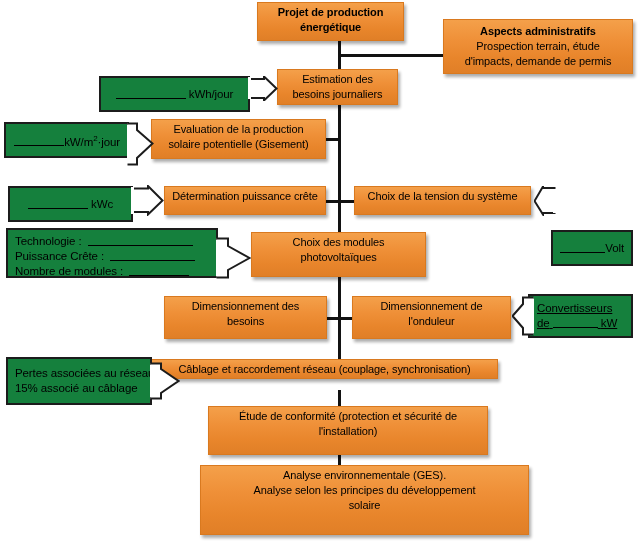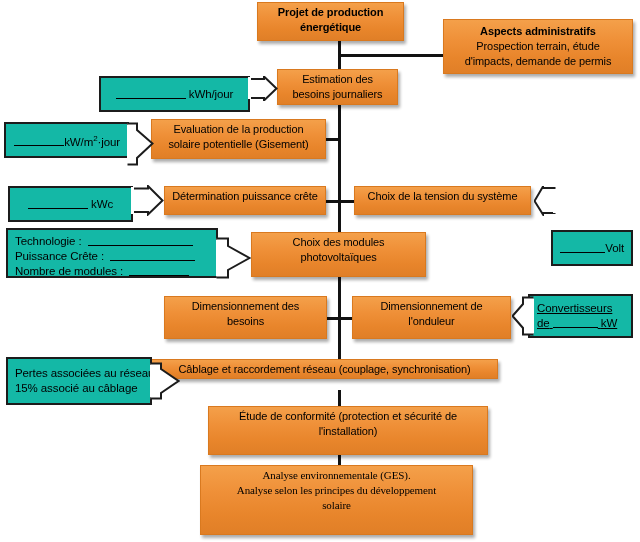--- a/index.html
+++ b/index.html
@@ -32,21 +32,21 @@
     padding:2px 6px;
     letter-spacing:-0.1px;
   }
   .pbox.bold{font-weight:bold;}
   .pbox span{display:block;width:100%;}
 
   
   .note{
     position:absolute;
     box-sizing:border-box;
-    background:#14b8a6;
+    background:#15803d;
     border:2px solid #1c1c1c;
     color:#000;
     font-size:11.5px;
     line-height:15px;
     display:flex;align-items:center;
     padding:16px 7px;
     letter-spacing:-0.1px;
   }
   .note.ctr{justify-content:center;text-align:center;}
 
@@ -144,21 +144,21 @@
     <span>Câblage et raccordement réseau (couplage, synchronisation)</span>
   </div>
 
   <div class="pbox" style="left:208px;top:406px;width:280px;height:49px;">
     <span>
         <span>Étude de conformité (protection et sécurité de</span>
         <span>l'installation)</span>
       </span>
   </div>
 
-  <div class="pbox" style="left:200px;top:465px;width:273px;height:70px;font-family:Liberation Serif, serif;">
+  <div class="pbox" style="left:200px;top:465px;width:329px;height:70px;">
     <span>
         <span>Analyse environnementale (GES).</span>
         <span>Analyse selon les principes du développement</span>
         <span>solaire</span>
       </span>
   </div>
 
   <div class="note ctr" style="left:99px;top:76px;width:151px;height:25px;">
     <span class="nwrap"><span class="ul u70"></span>&nbsp;<span>kWh/jour</span></span>
   </div>

